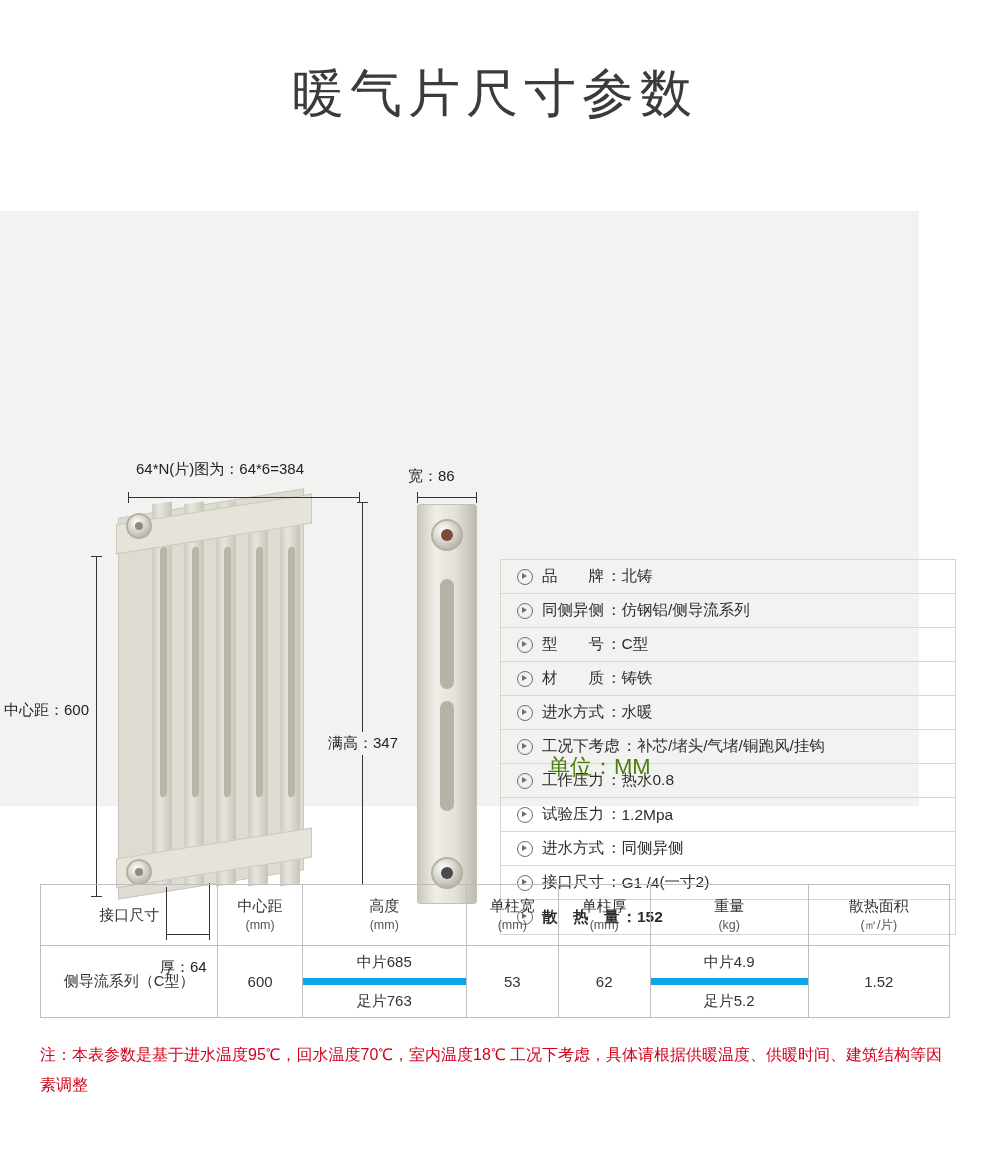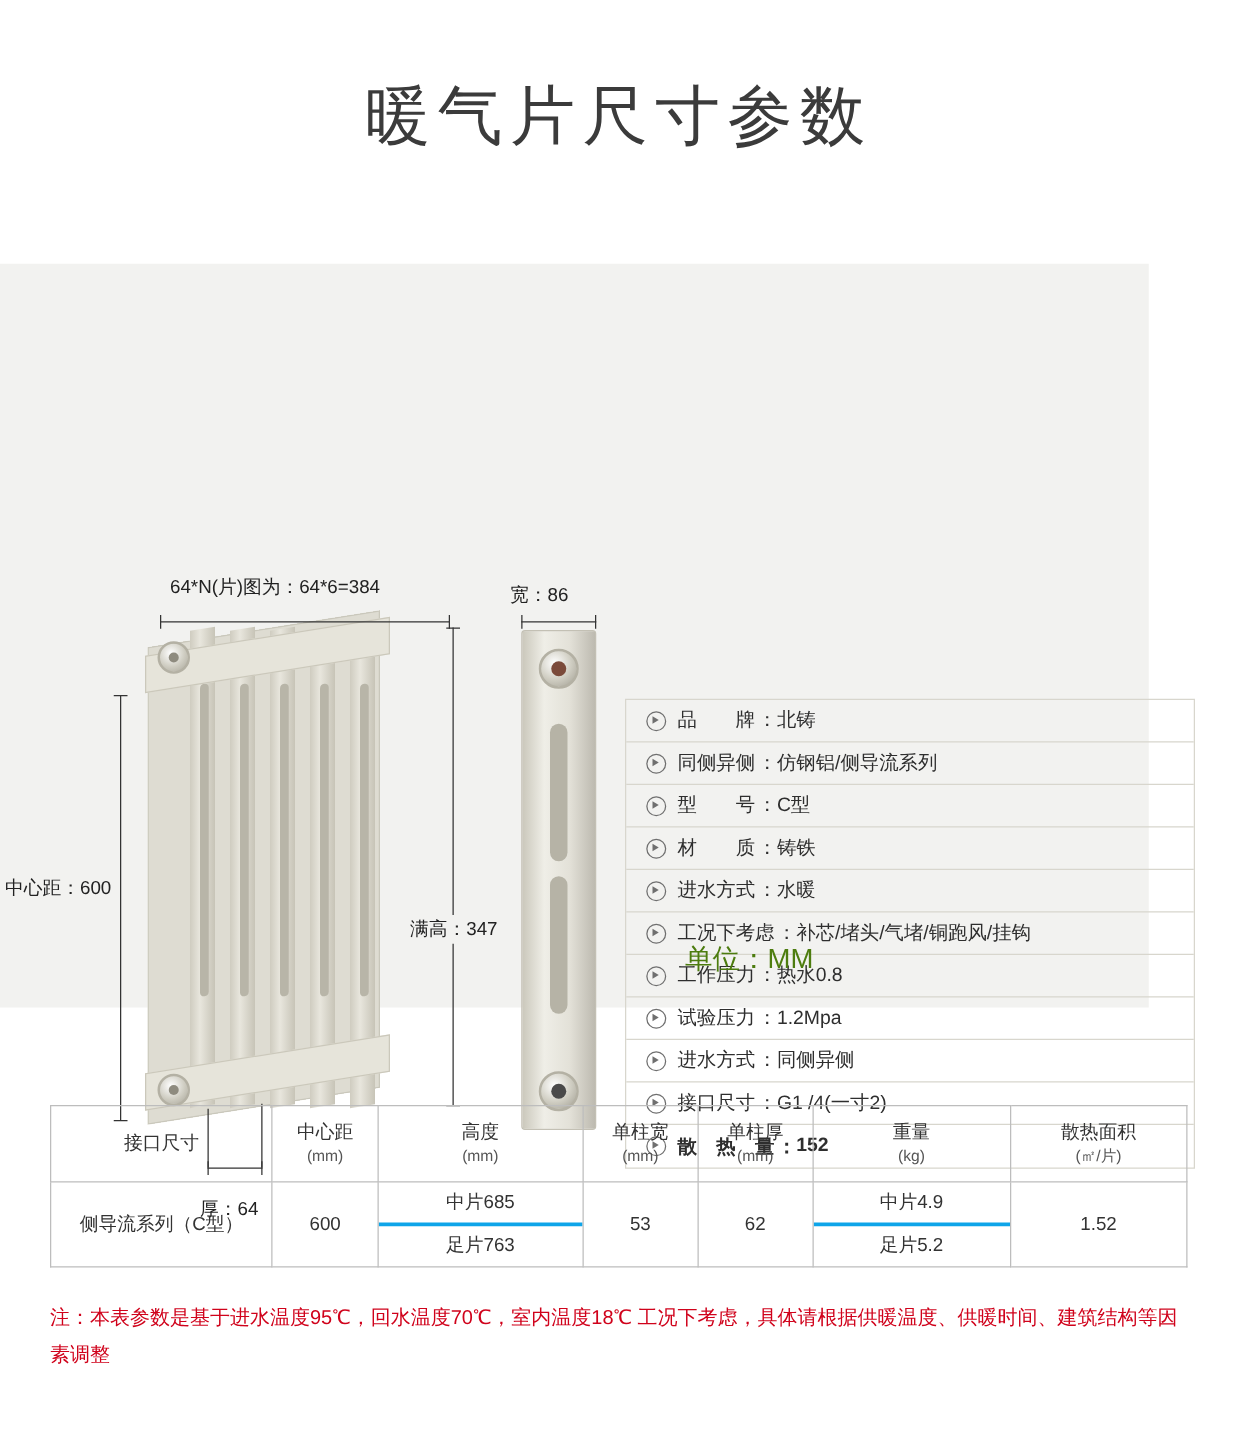--- a/index.html
+++ b/index.html
@@ -241,21 +241,21 @@
     font-size: 12.5px;
     color: #555;
     display: block;
   }
   .param-table td { height: 32px; }
   .cell-split { padding: 0 !important; }
   .cell-split .half {
     height: 32px;
     line-height: 32px;
   }
-  .cell-split .half.top { border-bottom: 3px solid #0ea5e9; }
+  .cell-split .half.top { border-bottom: 7px solid #0ea5e9; }
 
   
   .note {
     position: absolute;
     left: 40px;
     top: 1040px;
     width: 910px;
     font-size: 16px;
     color: #d0021b;
     line-height: 1.9;

